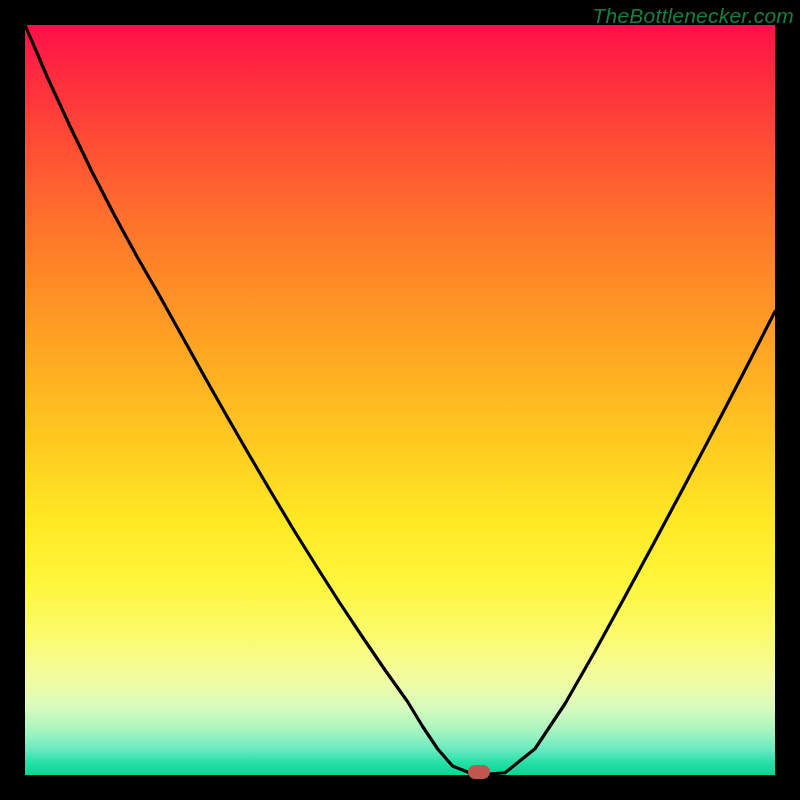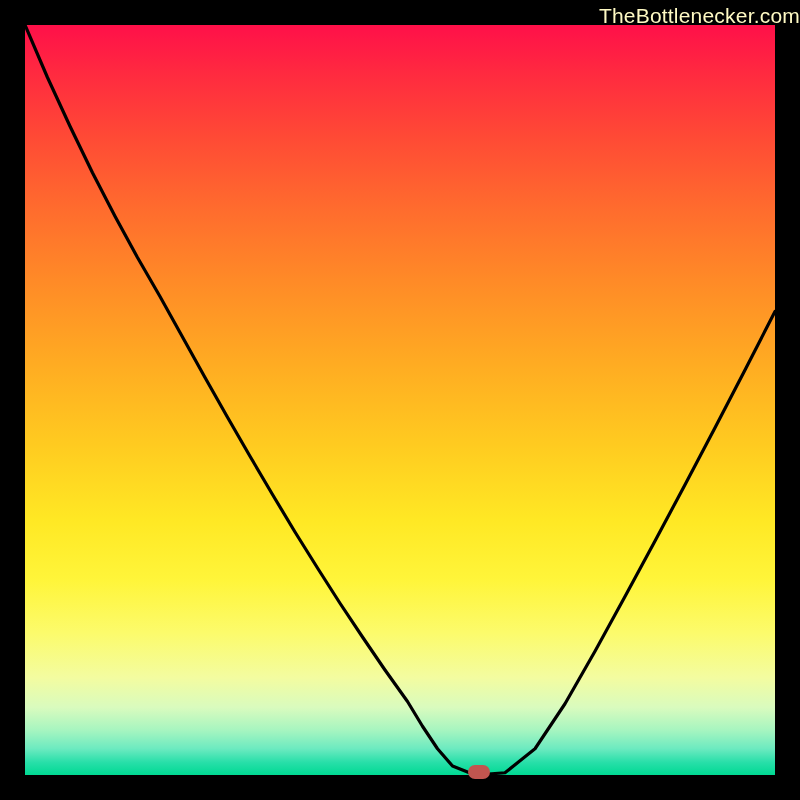--- a/index.html
+++ b/index.html
@@ -39,26 +39,27 @@
       #d9fbbe 91%,
       #a7f5c0 94%,
       #6ceac0 96.5%,
       #28dfa9 98.3%,
       #00d993 100%
     );
   }
   .watermark {
     position: absolute;
     top: 4px;
-    right: 0;
-    color: #fef9c3;
+    right: 6px;
+    color: #15803d;
     font-size: 21px;
     font-weight: 400;
     letter-spacing: 0.2px;
     font-family: Arial, Helvetica, sans-serif;
+    font-style: italic;
   }
   svg.curve {
     position: absolute;
     inset: 0;
     width: 100%;
     height: 100%;
   }
   .marker {
     position: absolute;
     width: 22px;

